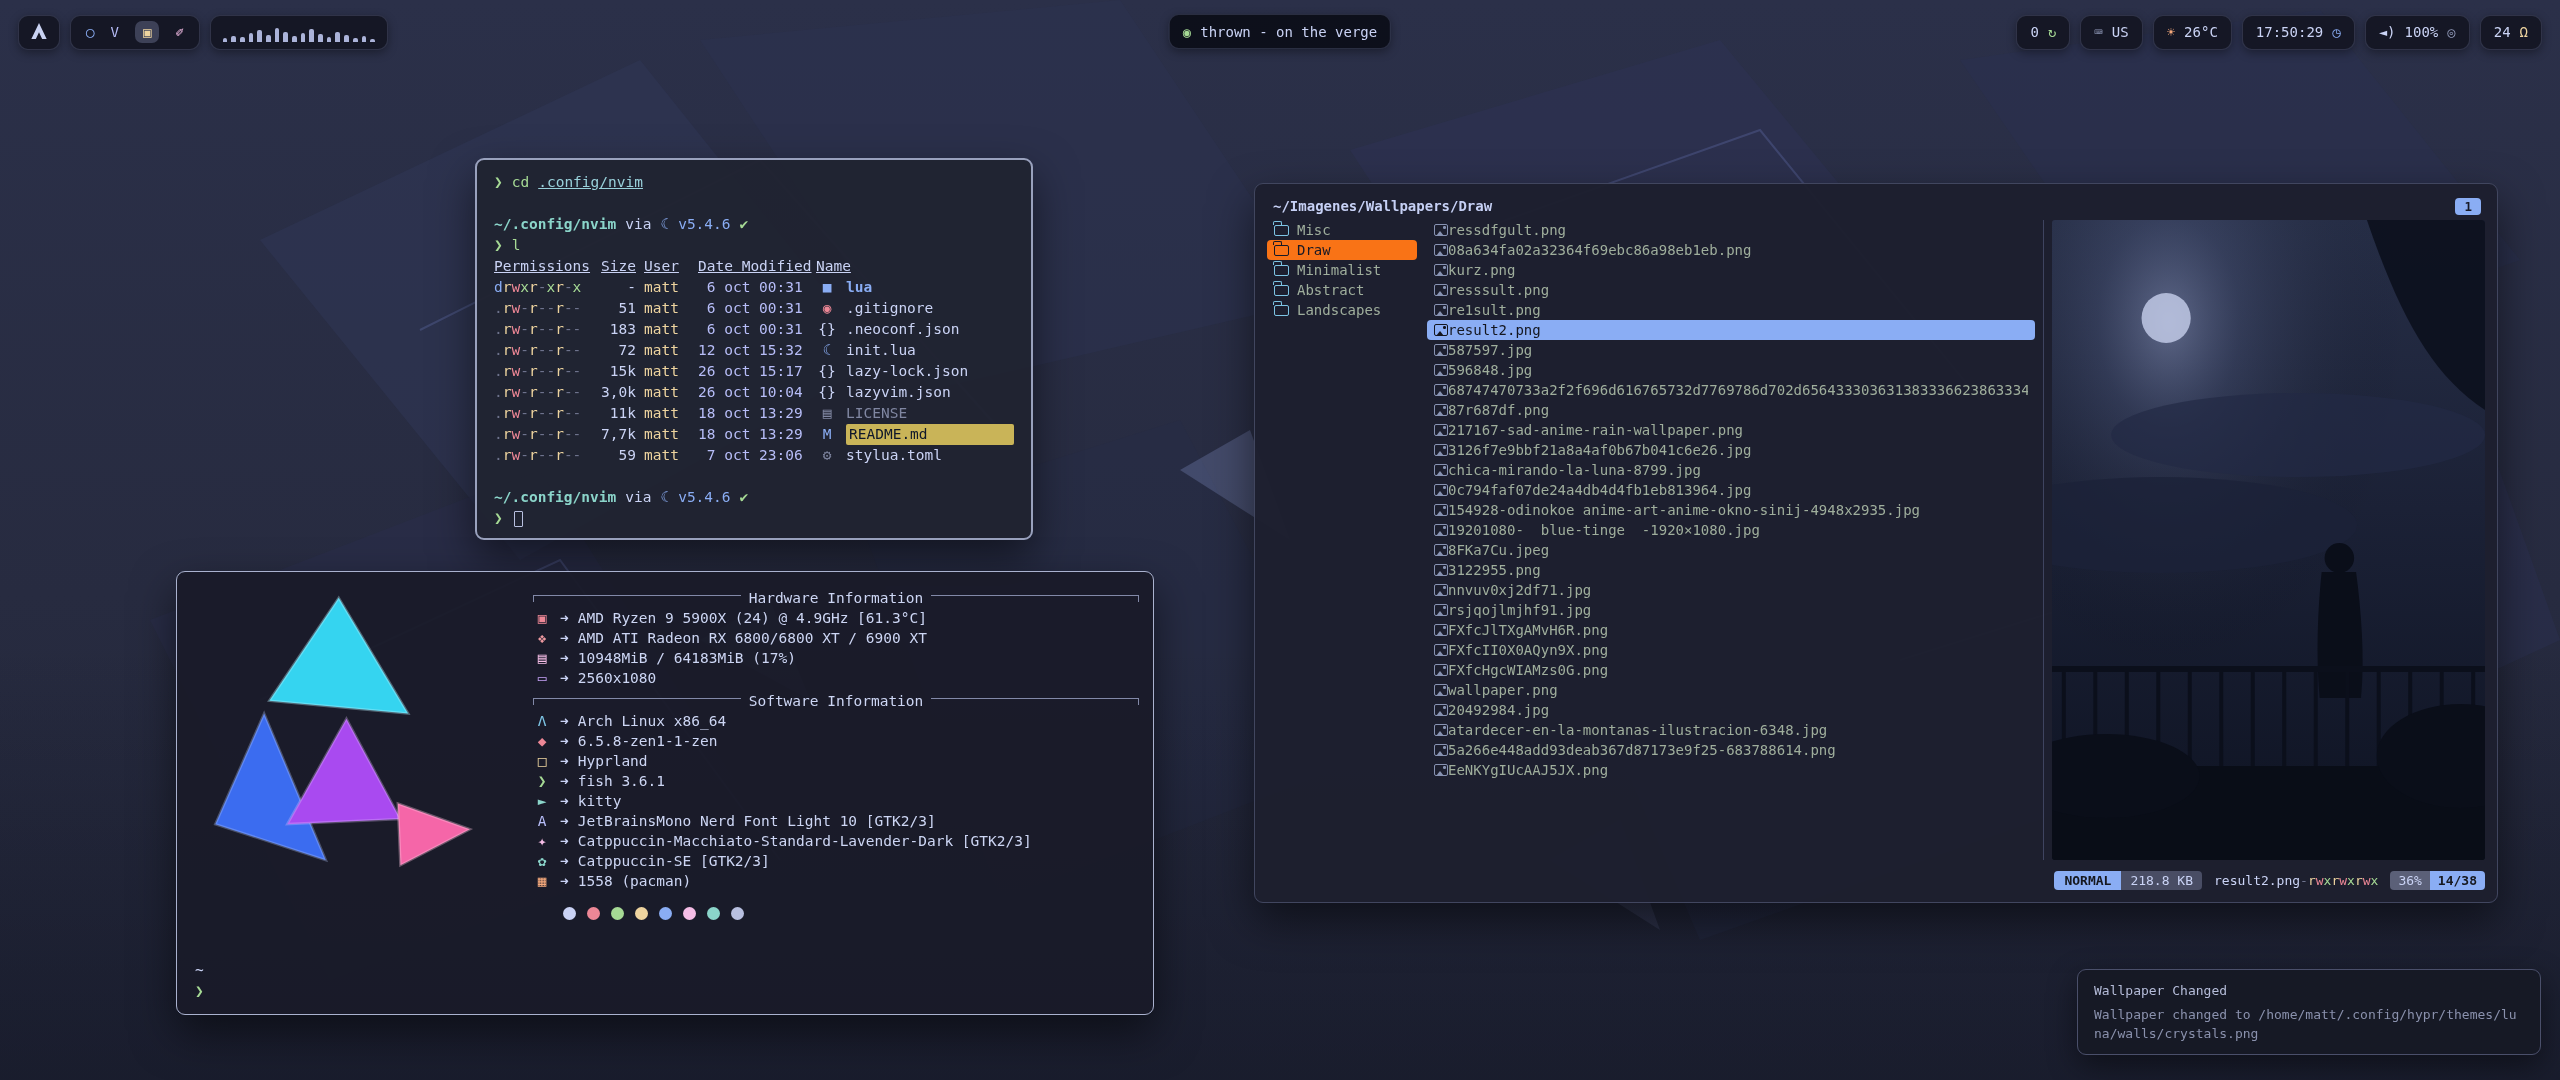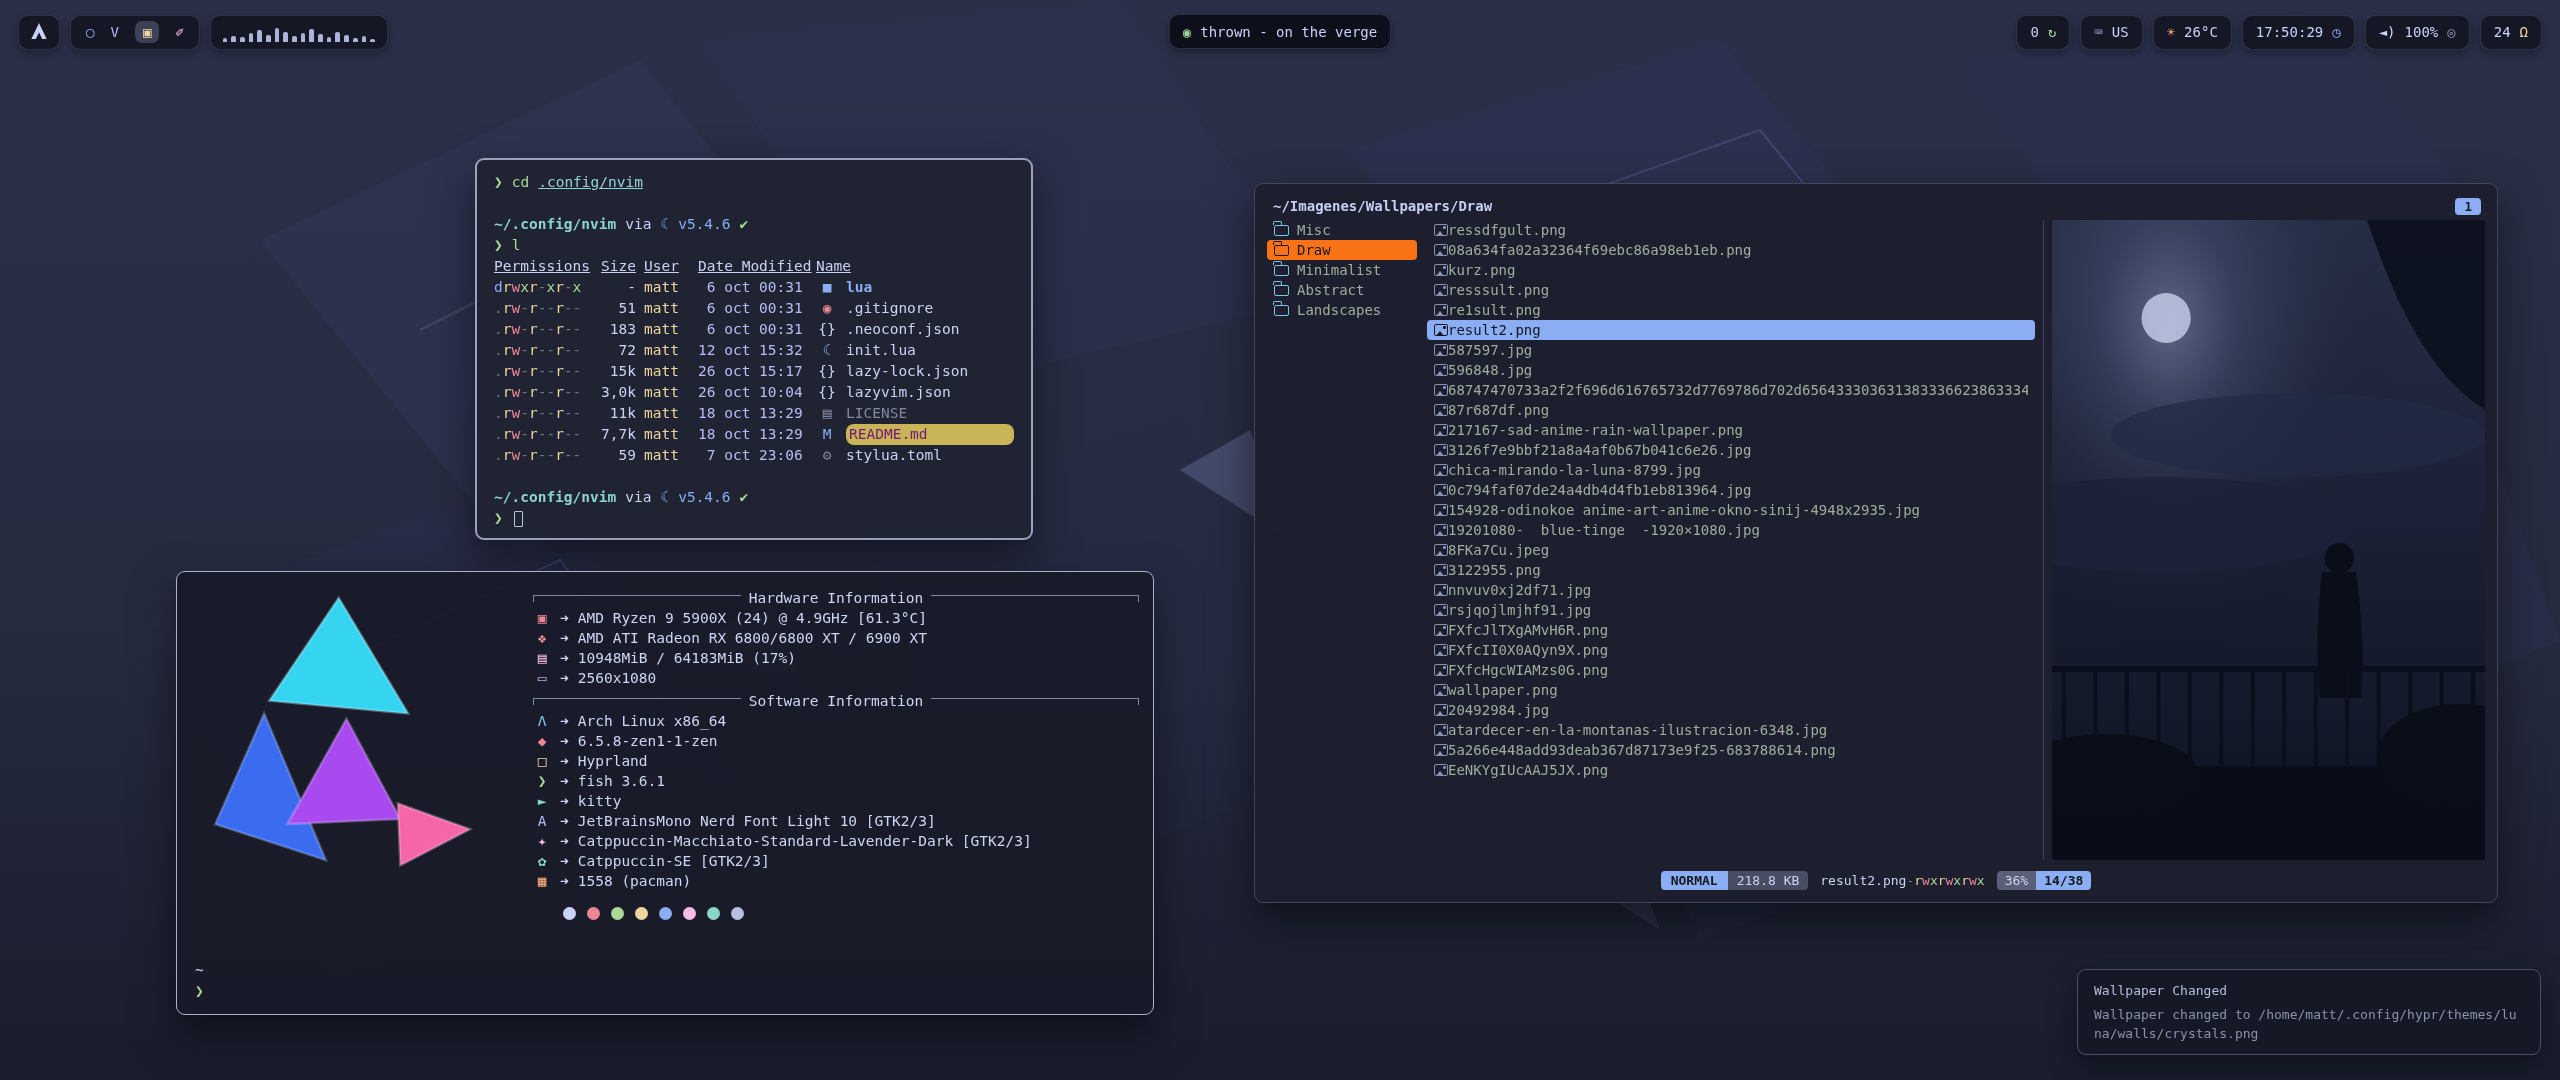--- a/index.html
+++ b/index.html
@@ -92,21 +92,21 @@
 .fname{overflow:hidden}
 .imgico{width:14px;height:12px;border:1.6px solid currentColor;border-radius:2px;position:relative;
   flex:none;overflow:hidden;color:#8893b3}
 .imgico::after{content:"";position:absolute;left:1px;bottom:-1px;width:0;height:0;
   border-left:4px solid transparent;border-right:4px solid transparent;border-bottom:5px solid currentColor}
 .imgico::before{content:"";position:absolute;right:1.5px;top:1px;width:2.5px;height:2.5px;border-radius:50%;
   background:currentColor}
 .file-row.sel .imgico{color:#14161f}
 .fm-preview{width:442px;margin-left:8px;border-left:1.5px solid #3f4460;padding-left:8px}
 .fm-preview svg{width:100%;height:100%;border-radius:3px;display:block}
-.fm-status{height:24px;margin-top:8px;display:flex;align-items:center;justify-content:center;font-size:13px}
+.fm-status{height:24px;margin-top:8px;display:flex;align-items:center;justify-content:flex-end;font-size:13px}
 .st-l,.st-r{display:flex;align-items:center}
 .badge-mode{background:#8aadf4;color:#16181f;font-weight:bold;padding:2px 10px;border-radius:4px 0 0 4px}
 .badge-size{background:#494d64;color:#cad3f5;padding:2px 9px;border-radius:0 4px 4px 0}
 .st-file{margin-left:12px;color:#cad3f5}
 .st-perm{margin-right:12px}
 .badge-pct{background:#5b6078;color:#cad3f5;padding:2px 8px;border-radius:4px 0 0 4px}
 .badge-pos{background:#8aadf4;color:#16181f;font-weight:bold;padding:2px 8px;border-radius:0 4px 4px 0}
 
 
 .toast{position:absolute;left:2077px;top:969px;width:464px;background:rgba(23,25,37,.97);
@@ -308,21 +308,21 @@
         <span class="date">18 oct 13:29</span>
         <span class="ficon" style="color: rgb(128, 135, 162);">▤</span>
         <span class="name" style="color: rgb(128, 135, 162);">LICENSE</span>
       </div>
       <div class="lsrow hl">
         <span class="perm"><span class="c-n">.</span><span class="c-r">r</span><span class="c-w">w</span><span class="c-n">-</span><span class="c-r">r</span><span class="c-n">-</span><span class="c-n">-</span><span class="c-r">r</span><span class="c-n">-</span><span class="c-n">-</span></span>
         <span class="size">7,7k</span>
         <span class="user">matt</span>
         <span class="date">18 oct 13:29</span>
         <span class="ficon" style="color: rgb(138, 173, 244);">M</span>
-        <span class="name" style="color: #701a75; border-radius: 8px;">README.md</span>
+        <span class="name" style="color: #0f172a;">README.md</span>
       </div>
       <div class="lsrow">
         <span class="perm"><span class="c-n">.</span><span class="c-r">r</span><span class="c-w">w</span><span class="c-n">-</span><span class="c-r">r</span><span class="c-n">-</span><span class="c-n">-</span><span class="c-r">r</span><span class="c-n">-</span><span class="c-n">-</span></span>
         <span class="size">59</span>
         <span class="user">matt</span>
         <span class="date"> 7 oct 23:06</span>
         <span class="ficon" style="color: rgb(128, 135, 162);">⚙</span>
         <span class="name" style="color: rgb(202, 211, 245);">stylua.toml</span>
       </div>
   </div>

